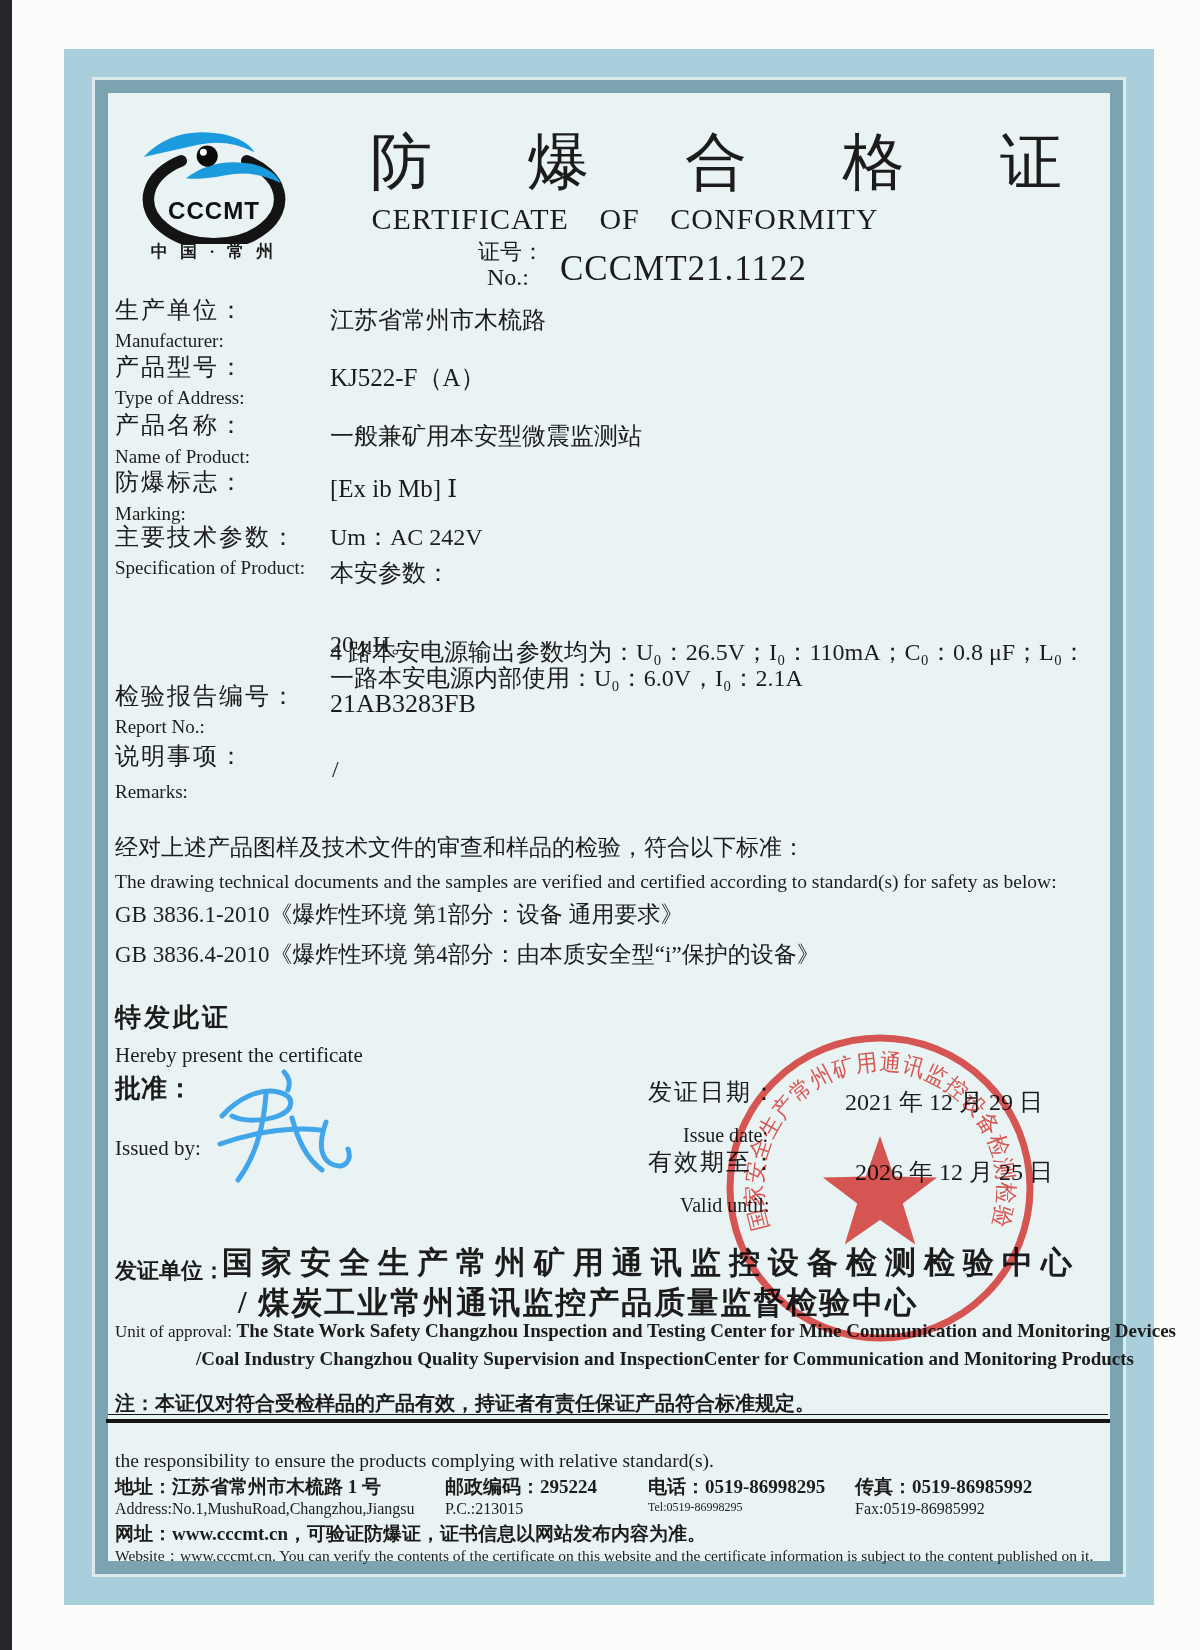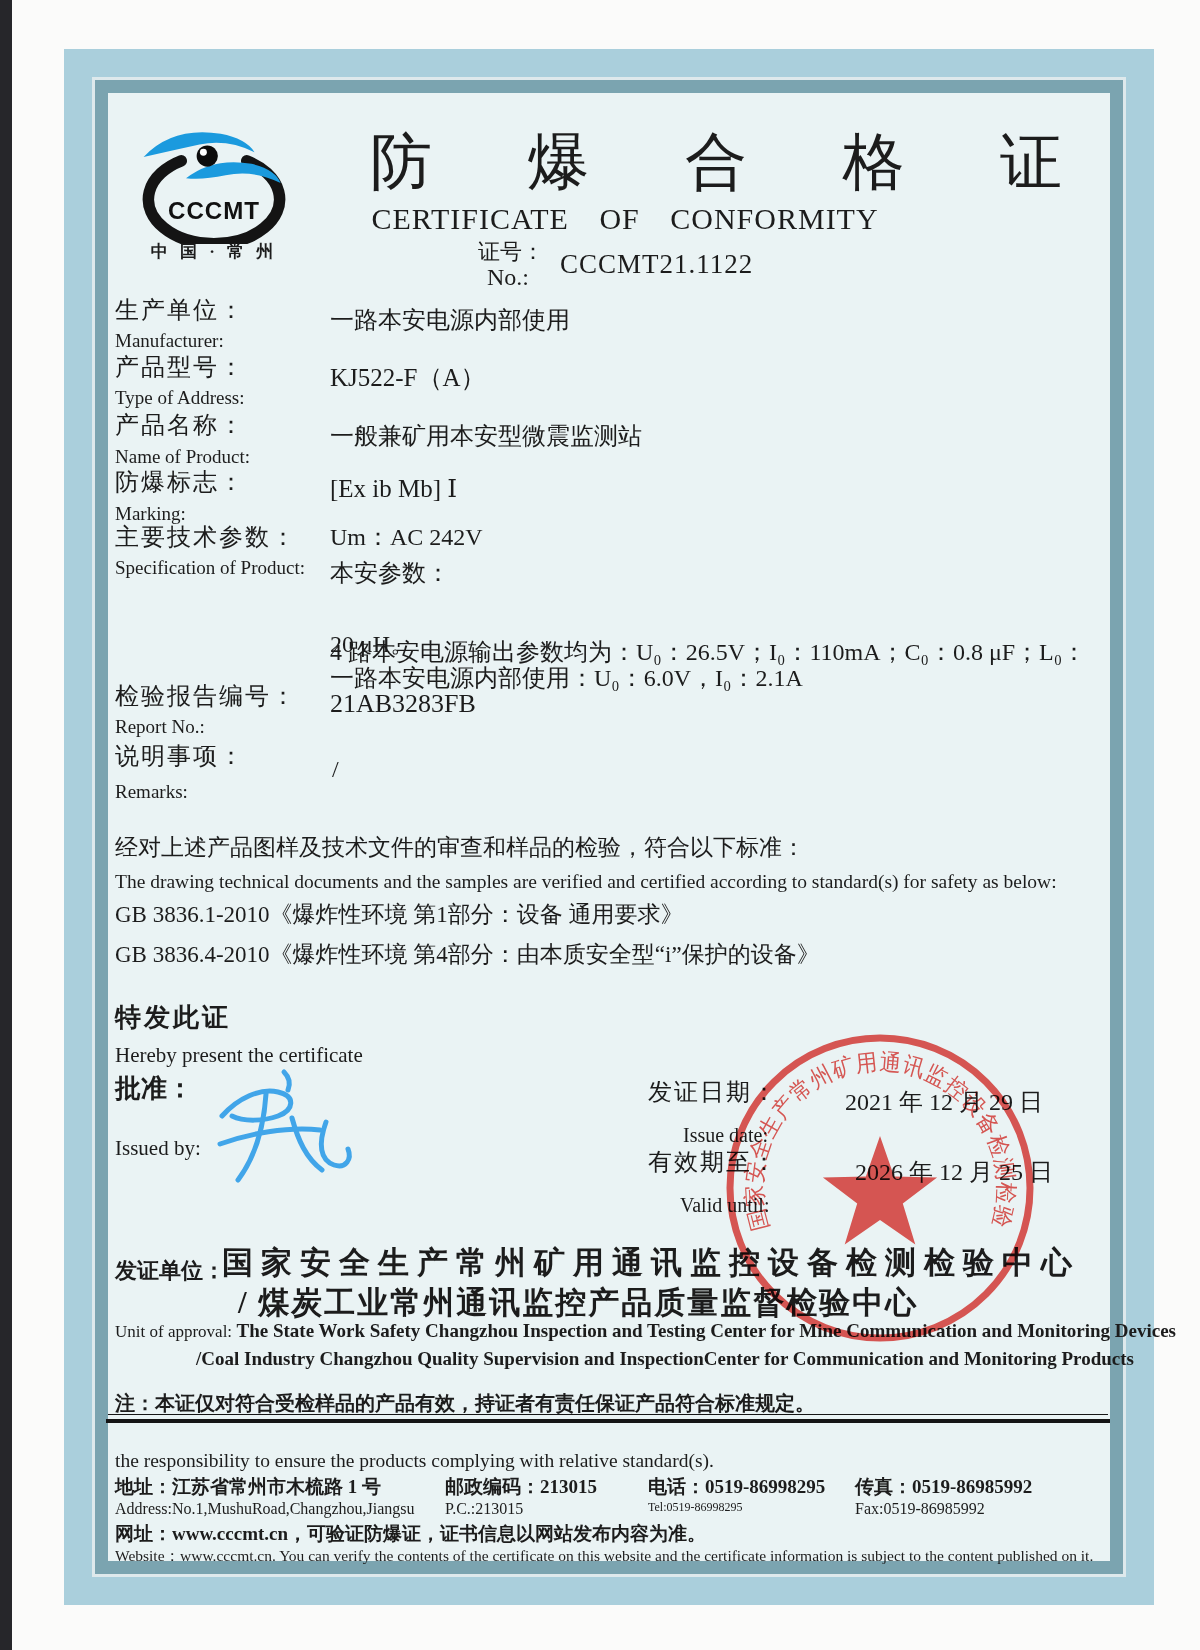--- a/index.html
+++ b/index.html
@@ -46,25 +46,25 @@
     <circle cx="74" cy="27" r="3.6" fill="#ffffff"></circle>
     <text x="85" y="96" text-anchor="middle" font-family="Liberation Sans, sans-serif" font-weight="bold" font-size="25" letter-spacing="1" fill="#111">CCCMT</text>
   </svg>
   <div class="abs zh" style="left:132px;top:240px;width:164px;text-align:center;font-size:17px;letter-spacing:4px;">中 国 · 常 州</div>
 
   <div class="abs title-en" style="left:330px;top:202px;width:590px;text-align:center;">CERTIFICATE  OF  CONFORMITY</div>
   <div class="abs title-zh" style="left:330px;top:120px;width:590px;text-align:center;text-indent:40px;">防 爆 合 格 证</div>
 
   <div class="abs" style="left:478px;top:237px;font-size:22px;">证号：</div>
   <div class="abs" style="left:487px;top:264px;font-size:24px;">No.:</div>
-  <div class="abs" style="left:560px;top:249px;font-size:27px;letter-spacing:1px;">CCCMT21.1122</div>
+  <div class="abs" style="left:560px;top:249px;font-size:35px;letter-spacing:1px;">CCCMT21.1122</div>
 
   <div class="abs lbl-zh" style="left:115px;top:294px;">生产单位：</div>
   <div class="abs lbl-en" style="left:115px;top:330px;">Manufacturer:</div>
-  <div class="abs val" style="left:330px;top:304px;">一路本安电源内部使用</div>
+  <div class="abs val" style="left:330px;top:304px;">江苏省常州市木梳路</div>
 
   <div class="abs lbl-zh" style="left:115px;top:351px;">产品型号：</div>
   <div class="abs lbl-en" style="left:115px;top:387px;">Type of Address:</div>
   <div class="abs val" style="left:330px;top:361px;font-size:25px;">KJ522-F（A）</div>
 
   <div class="abs lbl-zh" style="left:115px;top:409px;">产品名称：</div>
   <div class="abs lbl-en" style="left:115px;top:446px;">Name of Product:</div>
   <div class="abs val" style="left:330px;top:420px;">一般兼矿用本安型微震监测站</div>
 
   <div class="abs lbl-zh" style="left:115px;top:466px;">防爆标志：</div>
@@ -132,21 +132,21 @@
       <textPath href="#stamp-arc" startOffset="0" textLength="495" lengthAdjust="spacingAndGlyphs">国家安全生产常州矿用通讯监控设备检测检验中心</textPath>
     </text>
   </svg>
 
   <div class="abs foot zh" style="left:115px;top:1390px;font-size:20px;">注：本证仅对符合受检样品的产品有效，持证者有责任保证产品符合标准规定。</div>
   <div class="hline" style="left:108px;top:1414px;width:1000px;height:1px;"></div>
   <div class="hline" style="left:106px;top:1419px;width:1004px;height:4px;"></div>
   <div class="abs foot" style="left:115px;top:1450px;font-size:19.5px;">the responsibility to ensure the products complying with relative standard(s).</div>
 
   <div class="abs foot zh" style="left:115px;top:1474px;font-size:19px;">地址：江苏省常州市木梳路 1 号</div>
-  <div class="abs foot zh" style="left:445px;top:1474px;font-size:19px;">邮政编码：213015</div>
+  <div class="abs foot zh" style="left:445px;top:1474px;font-size:19px;">邮政编码：295224</div>
   <div class="abs foot zh" style="left:648px;top:1474px;font-size:19px;">电话：0519-86998295</div>
   <div class="abs foot zh" style="left:855px;top:1474px;font-size:19px;">传真：0519-86985992</div>
 
   <div class="abs foot" style="left:115px;top:1500px;font-size:16px;">Address:No.1,MushuRoad,Changzhou,Jiangsu</div>
   <div class="abs foot" style="left:445px;top:1500px;font-size:16px;">P.C.:213015</div>
   <div class="abs foot" style="left:648px;top:1500px;font-size:12px;">Tel:0519-86998295</div>
   <div class="abs foot" style="left:855px;top:1500px;font-size:16px;">Fax:0519-86985992</div>
 
   <div class="abs foot zh" style="left:115px;top:1521px;font-size:19px;">网址：www.cccmt.cn，可验证防爆证，证书信息以网站发布内容为准。</div>
   <div class="abs foot" style="left:115px;top:1546px;font-size:15.5px;">Website：www.cccmt.cn. You can verify the contents of the certificate on this website and the certificate information is subject to the content published on it.</div>

